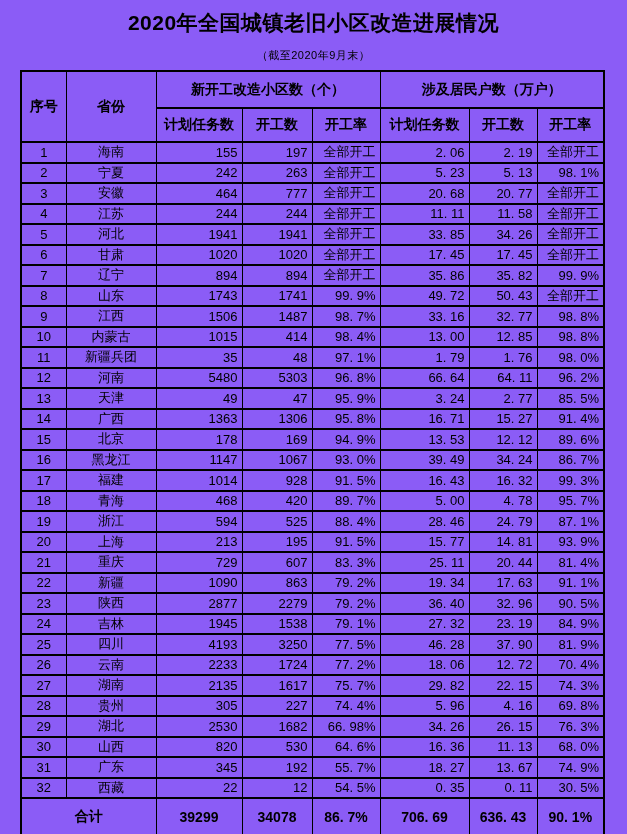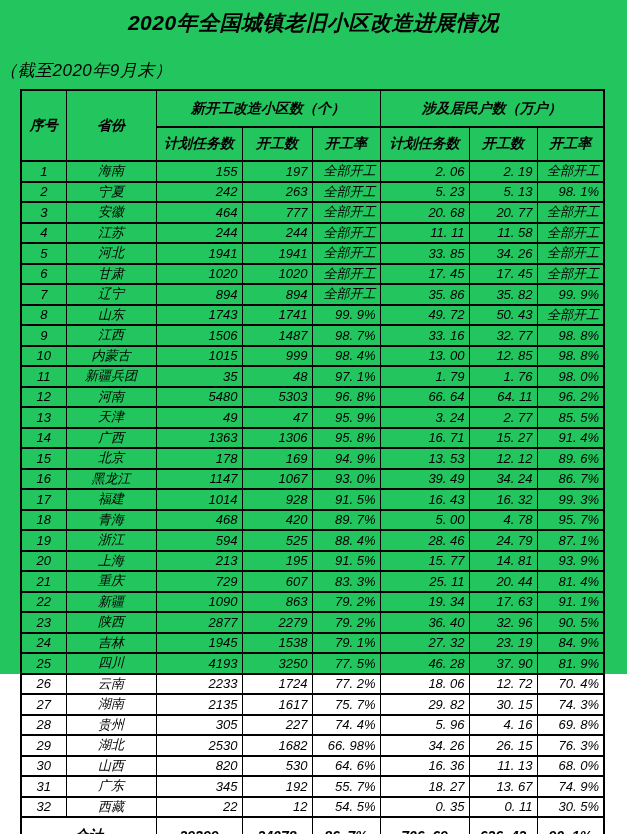--- a/index.html
+++ b/index.html
@@ -3,30 +3,31 @@
 <meta charset="utf-8">
 <style>
   * { margin: 0; padding: 0; box-sizing: border-box; }
   html, body { background: #ffffff; }
   body {
     width: 627px; height: 834px;
     font-family: "Liberation Sans", sans-serif;
     color: #000000;
     overflow: hidden;
   }
-  .page { width: 627px; height: 674px; background: #22c55e; padding-top: 9px; font-style: italic; }
+  .page { width: 627px; height: 834px; background: #8b5cf6; padding-top: 9px; }
   .title {
     text-align: center;
     font-size: 21px;
     font-weight: bold;
     letter-spacing: 0.5px;
   }
   .subtitle {
-    font-size: 17px;
-    margin-top: 22px;
+    text-align: center;
+    font-size: 11px;
+    margin-top: 11px;
     letter-spacing: 0.5px;
   }
   table.data-table {
     border-collapse: collapse;
     table-layout: fixed;
     width: 583px;
     margin: 7px 0 0 20px;
     border: 2px solid #000;
   }
   th, td {
@@ -182,21 +183,21 @@
           <td class="r">1487</td>
           <td class="r">98. 7%</td>
           <td class="r">33. 16</td>
           <td class="r">32. 77</td>
           <td class="r">98. 8%</td>
         </tr>
       <tr>
           <td class="c">10</td>
           <td class="c">内蒙古</td>
           <td class="r">1015</td>
-          <td class="r">999</td>
+          <td class="r">414</td>
           <td class="r">98. 4%</td>
           <td class="r">13. 00</td>
           <td class="r">12. 85</td>
           <td class="r">98. 8%</td>
         </tr>
       <tr>
           <td class="c">11</td>
           <td class="c">新疆兵团</td>
           <td class="r">35</td>
           <td class="r">48</td>
@@ -355,21 +356,21 @@
           <td class="r">12. 72</td>
           <td class="r">70. 4%</td>
         </tr>
       <tr>
           <td class="c">27</td>
           <td class="c">湖南</td>
           <td class="r">2135</td>
           <td class="r">1617</td>
           <td class="r">75. 7%</td>
           <td class="r">29. 82</td>
-          <td class="r">30. 15</td>
+          <td class="r">22. 15</td>
           <td class="r">74. 3%</td>
         </tr>
       <tr>
           <td class="c">28</td>
           <td class="c">贵州</td>
           <td class="r">305</td>
           <td class="r">227</td>
           <td class="r">74. 4%</td>
           <td class="r">5. 96</td>
           <td class="r">4. 16</td>

